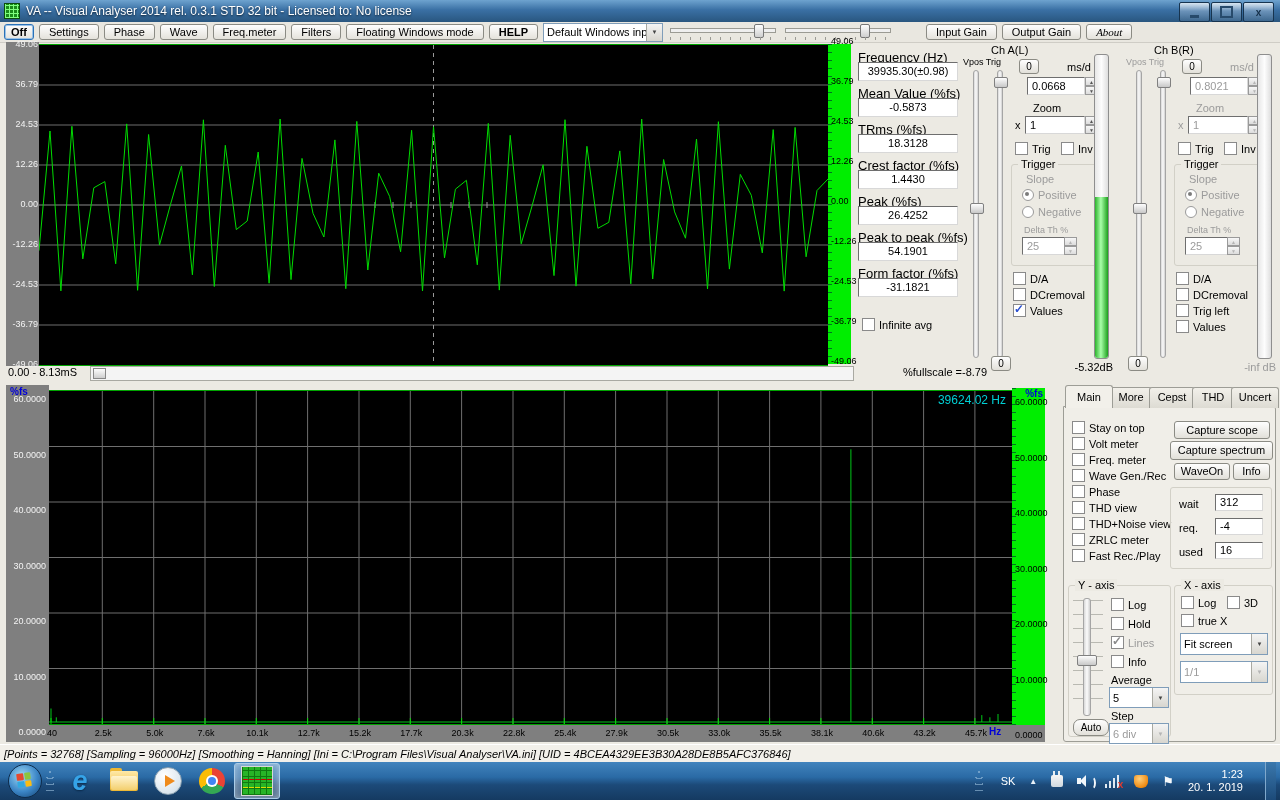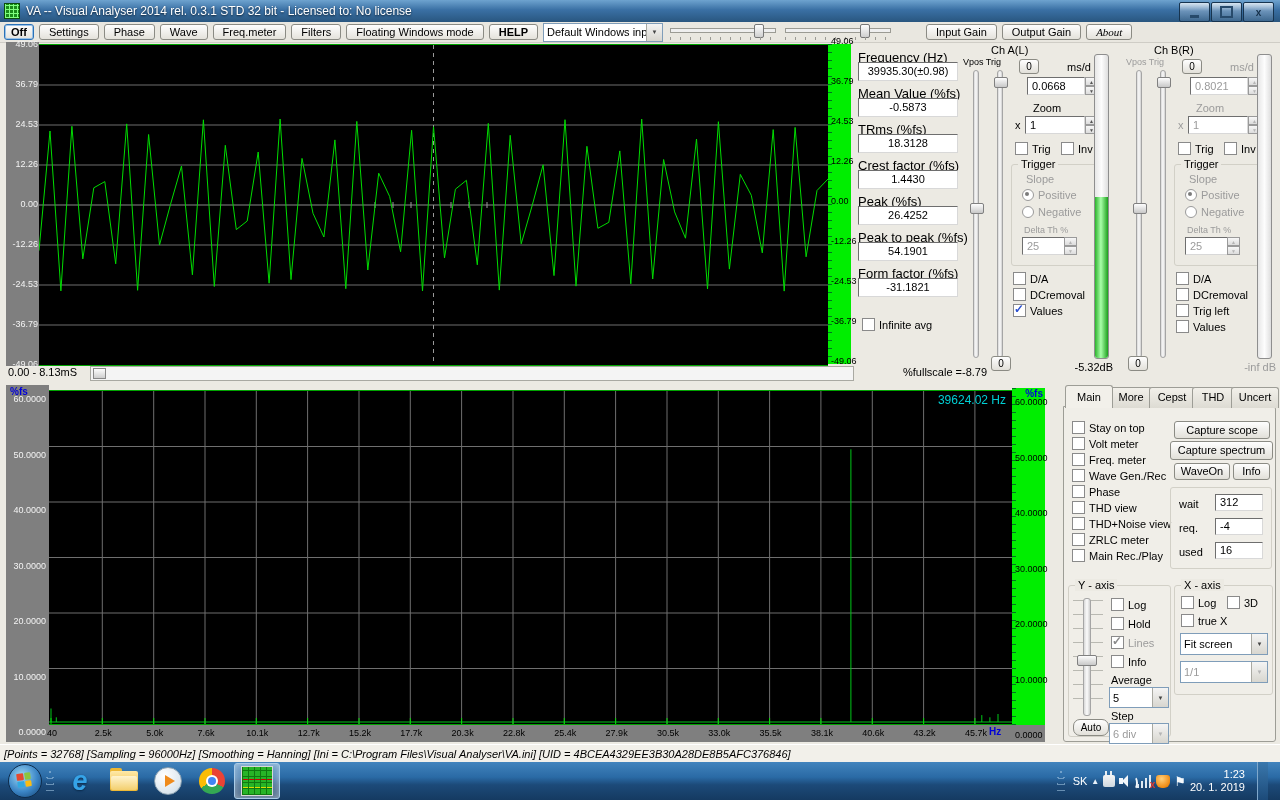--- a/index.html
+++ b/index.html
@@ -137,21 +137,21 @@
     background:conic-gradient(#ea4335 0 33%,#34a853 0 66%,#fbbc05 0 100%);}
   .chrome::after{content:"";position:absolute;left:7px;top:7px;width:12px;height:12px;border-radius:50%;
     background:#fff;box-shadow:0 0 0 0 #fff;}
   .chrome::before{content:"";position:absolute;left:9px;top:9px;width:8px;height:8px;border-radius:50%;
     background:#4285f4;z-index:2;}
   .va-mini{width:30px;height:28px;background:#27b427;border:1px solid #d8d8d8;
     background-image:repeating-linear-gradient(90deg,#0f7a0f 0 1px,transparent 1px 6px),
       repeating-linear-gradient(0deg,#0f7a0f 0 1px,transparent 1px 6px),
       linear-gradient(180deg,transparent 12px,#c00 12px,#c00 13px,transparent 13px),
       linear-gradient(180deg,transparent 20px,#dd0 20px,#dd0 21px,transparent 21px);}
-  #tray{margin-left:auto;display:flex;align-items:center;gap:4px;color:#fff;padding-right:12px;}
+  #tray{margin-left:auto;display:flex;align-items:center;gap:14px;color:#fff;padding-right:4px;}
   .tray-lang{font-size:11px;}
   .tray-arrow{font-size:8px;color:#eaf2f9;}
   .tray-plug{width:12px;height:12px;background:linear-gradient(#f5f5f5,#cfd8df);border-radius:2px;position:relative;}
   .tray-plug::after{content:"";position:absolute;left:2px;top:-4px;width:2px;height:4px;background:#e8eef3;box-shadow:5px 0 #e8eef3;}
   .spk{position:relative;width:14px;height:12px;}
   .spk .box{position:absolute;left:0;top:3px;width:4px;height:6px;background:#f2f6fa;}
   .spk .cone{position:absolute;left:3px;top:0;width:0;height:0;border-right:6px solid #f2f6fa;
     border-top:6px solid transparent;border-bottom:6px solid transparent;}
   .spk .wave{position:absolute;left:10px;top:1px;width:5px;height:10px;border:2px solid transparent;
     border-right:2px solid #f2f6fa;border-radius:50%;}
@@ -552,21 +552,21 @@
         <div class="cbrow" style="left: 8px; top: 110px;">
           <span class="cb"></span>
           <span>THD+Noise view</span>
         </div>
         <div class="cbrow" style="left: 8px; top: 126px;">
           <span class="cb"></span>
           <span>ZRLC meter</span>
         </div>
         <div class="cbrow" style="left: 8px; top: 142px;">
           <span class="cb"></span>
-          <span>Main Rec./Play</span>
+          <span>Fast Rec./Play</span>
         </div>
         <div class="smallbtn" style="left: 110px; top: 14px; position: absolute; width: 94px; height: 16px; line-height: 16px; font-size: 11px;">Capture scope</div>
         <div class="smallbtn" style="left: 106px; top: 34px; position: absolute; width: 101px; height: 17px; line-height: 17px; font-size: 11px;">Capture spectrum</div>
         <div class="smallbtn" style="left: 110px; top: 56px; position: absolute; width: 54px; height: 15px; line-height: 15px; font-size: 11px;">WaveOn</div>
         <div class="smallbtn" style="left: 169px; top: 56px; position: absolute; width: 35px; height: 15px; line-height: 15px; font-size: 11px;">Info</div>
         <div class="groupbox" style="left: 106px; top: 80px; position: absolute; width: 100px; height: 80px;">
           <span class="lab" style="left: 8px; top: 10px; position: absolute; white-space: nowrap;">wait</span>
           <div class="vfield" style="left: 44px; top: 6px; width: 42px; height: 15px; line-height: 15px;">312</div>
           <span class="lab" style="left: 8px; top: 34px; position: absolute; white-space: nowrap;">req.</span>
           <div class="vfield" style="left: 44px; top: 30px; width: 42px; height: 15px; line-height: 15px;">-4</div>

